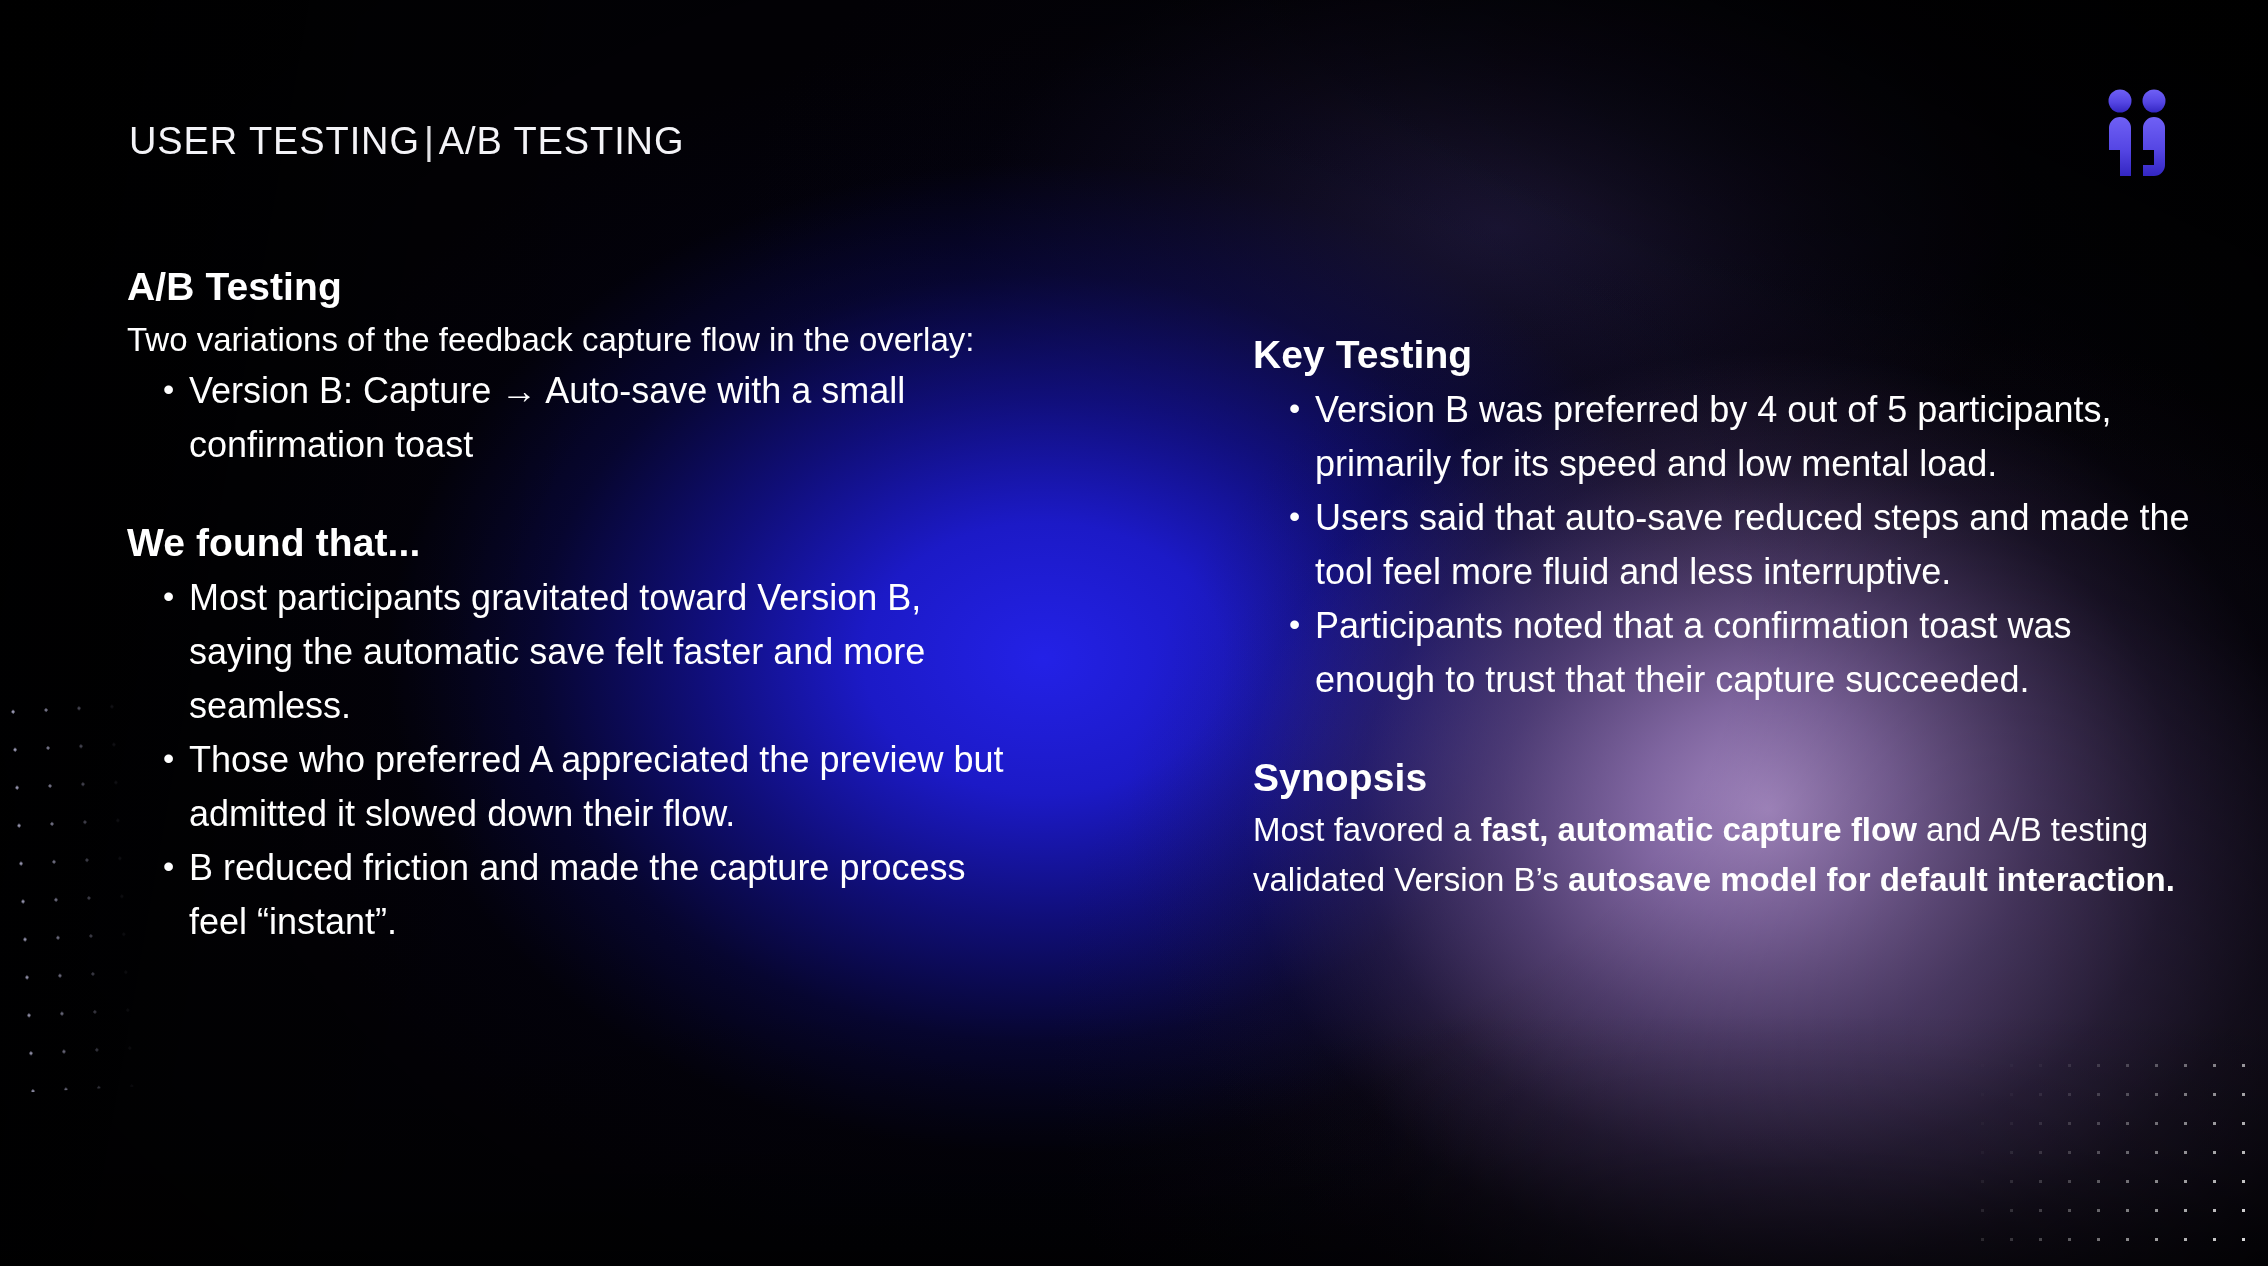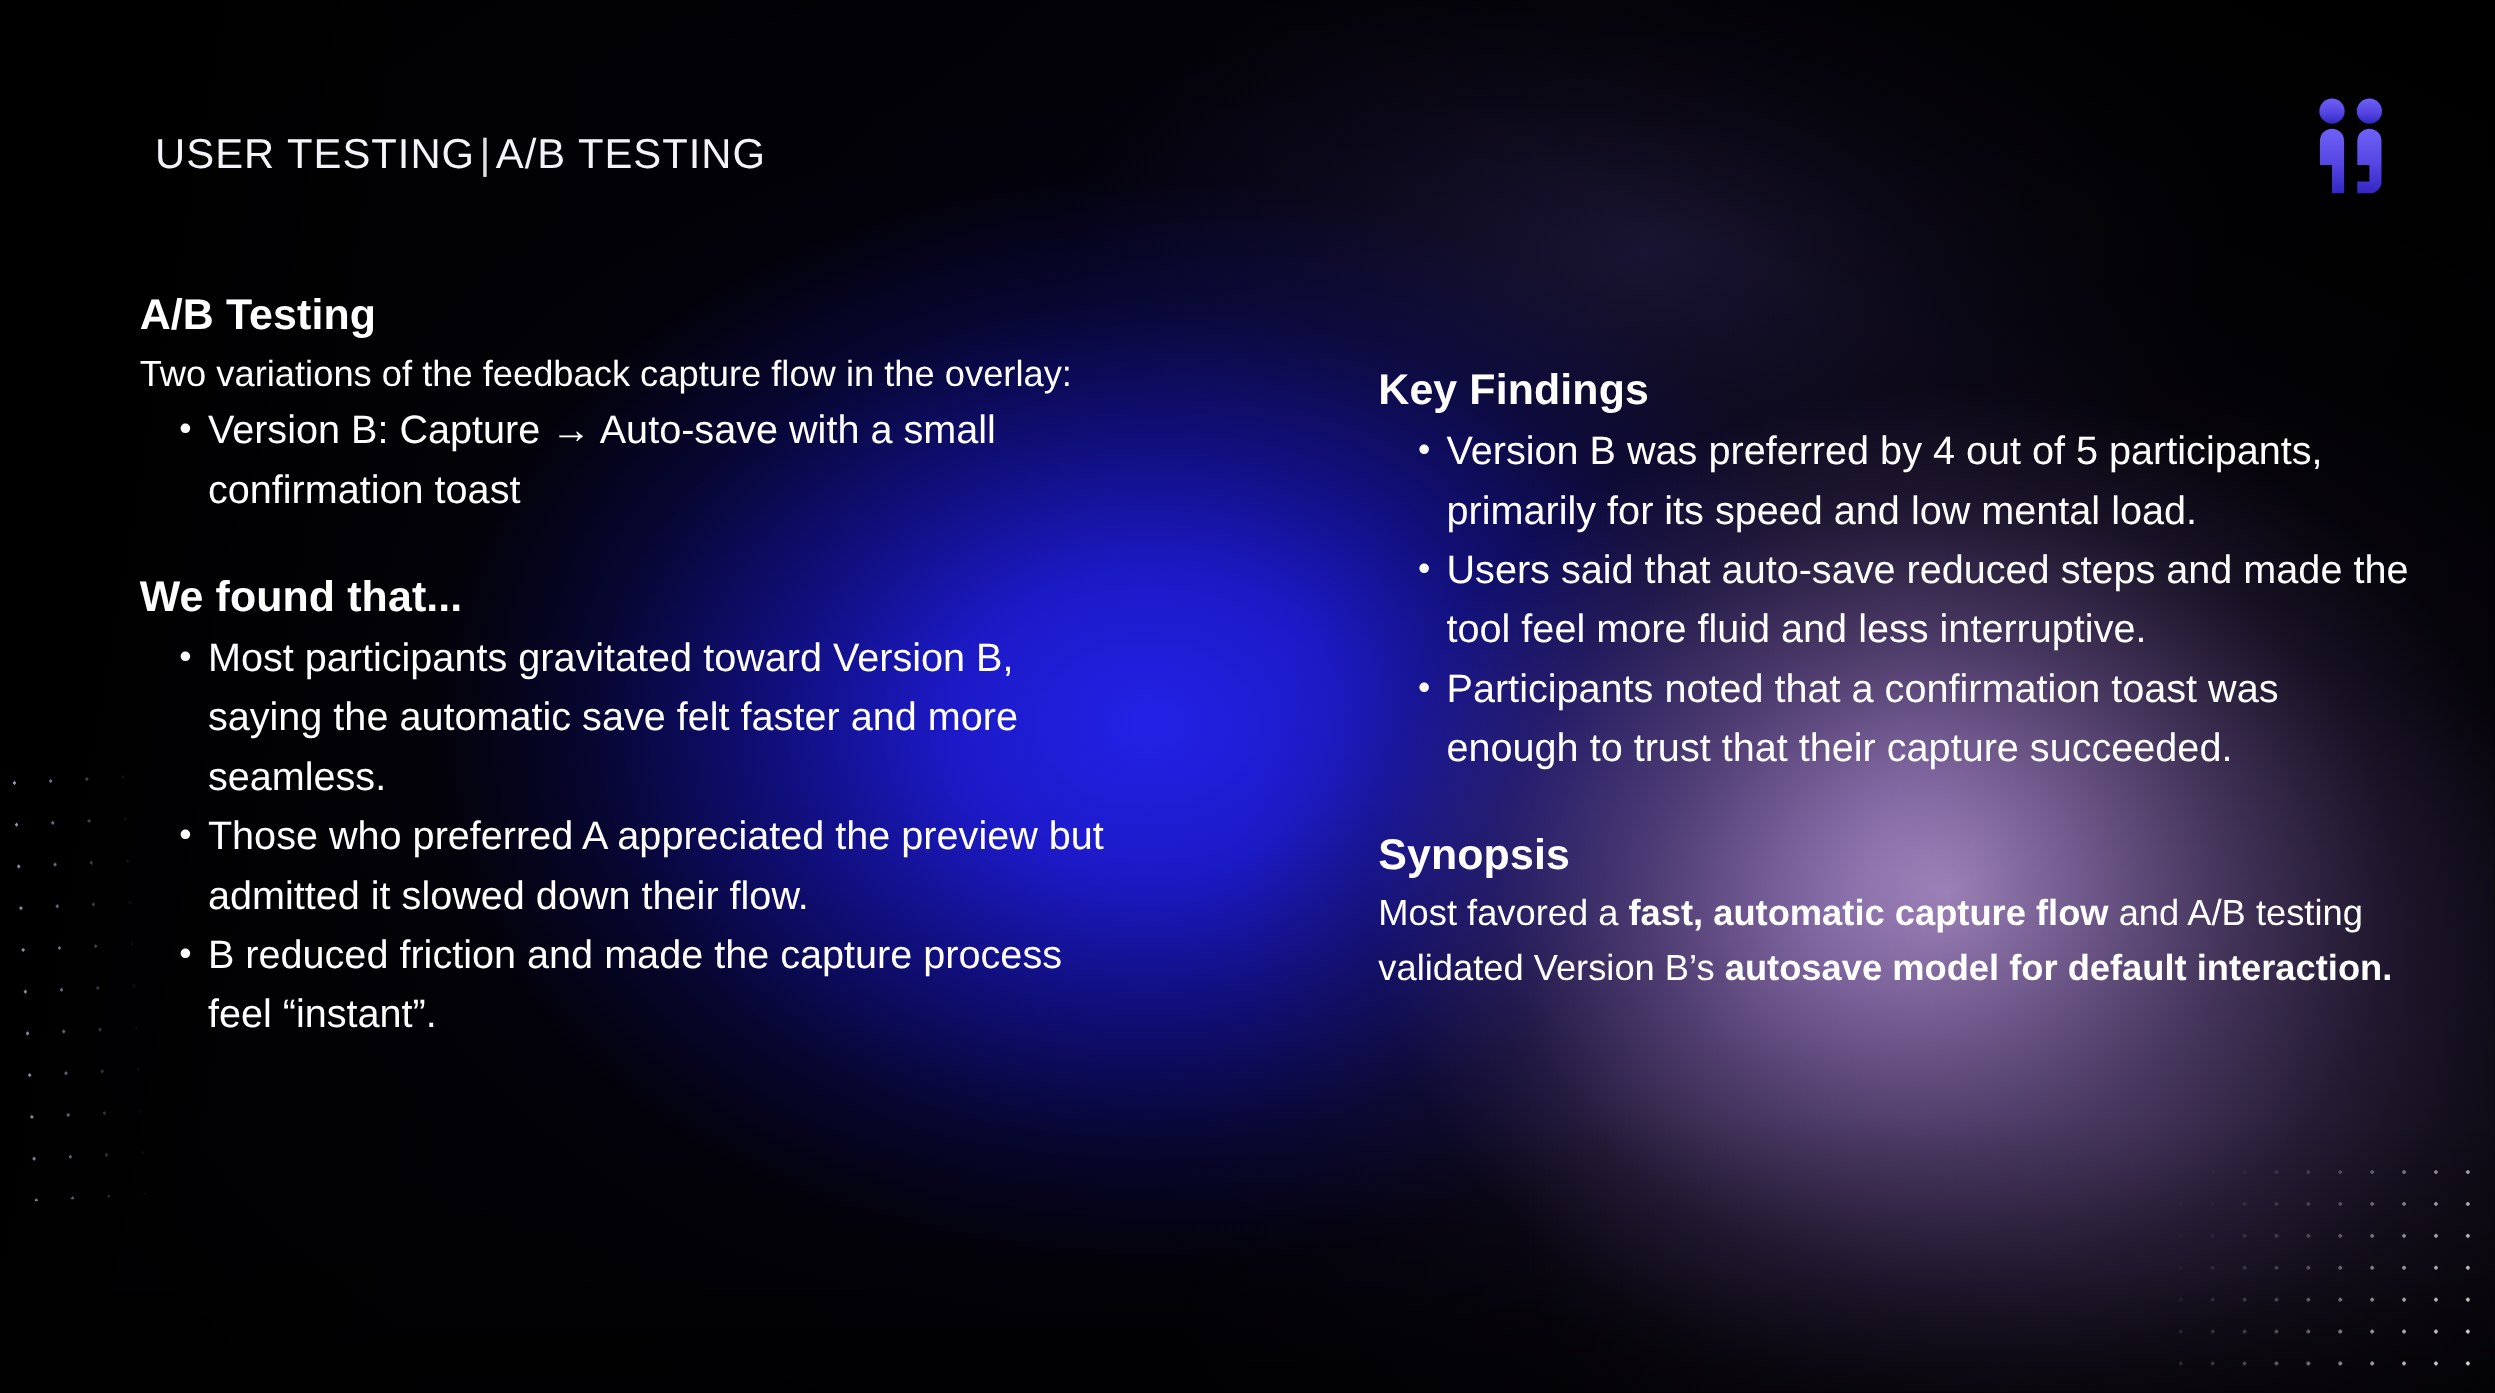--- a/index.html
+++ b/index.html
@@ -115,21 +115,21 @@
     height: 215px;
     background-image: radial-gradient(circle 3.6px, rgba(255,255,255,0.95) 50%, rgba(0,0,0,0) 52%);
     background-size: 29px 29px;
     -webkit-mask-image: linear-gradient(300deg, rgba(0,0,0,1) 0%, rgba(0,0,0,0.65) 30%, rgba(0,0,0,0.25) 58%, rgba(0,0,0,0.04) 82%, rgba(0,0,0,0) 100%);
     mask-image: linear-gradient(300deg, rgba(0,0,0,1) 0%, rgba(0,0,0,0.65) 30%, rgba(0,0,0,0.25) 58%, rgba(0,0,0,0.04) 82%, rgba(0,0,0,0) 100%);
   }
 
   
   .header {
     position: absolute;
-    left: 141px;
+    left: 129px;
     top: 120px;
     font-size: 38px;
     letter-spacing: 0.9px;
     font-weight: 400;
     color: #f4f4f8;
     white-space: nowrap;
   }
   .header .sep {
     padding: 0 4px;
     opacity: 0.92;
@@ -243,21 +243,21 @@
 
     <h2 class="section-title">We found that...</h2>
     <ul class="bullets">
       <li>Most participants gravitated toward Version B, saying the automatic save felt faster and more seamless.</li>
       <li>Those who preferred A appreciated the preview but admitted it slowed down their flow.</li>
       <li>B reduced friction and made the capture process feel “instant”.</li>
     </ul>
   </div>
 
   <div class="col col-right">
-    <h2 class="section-title">Key Findings</h2>
+    <h2 class="section-title">Key Testing</h2>
     <ul class="bullets">
       <li>Version B was preferred by 4 out of 5 participants, primarily for its speed and low mental load.</li>
       <li>Users said that auto-save reduced steps and made the tool feel more fluid and less interruptive.</li>
       <li>Participants noted that a confirmation toast was enough to trust that their capture succeeded.</li>
     </ul>
 
     <div class="spacer-block"></div>
 
     <h2 class="section-title">Synopsis</h2>
     <p class="body-text"><span>Most favored a </span><b>fast, automatic capture flow</b><span> and A/B testing validated Version B’s </span><b>autosave model for default interaction.</b></p>

